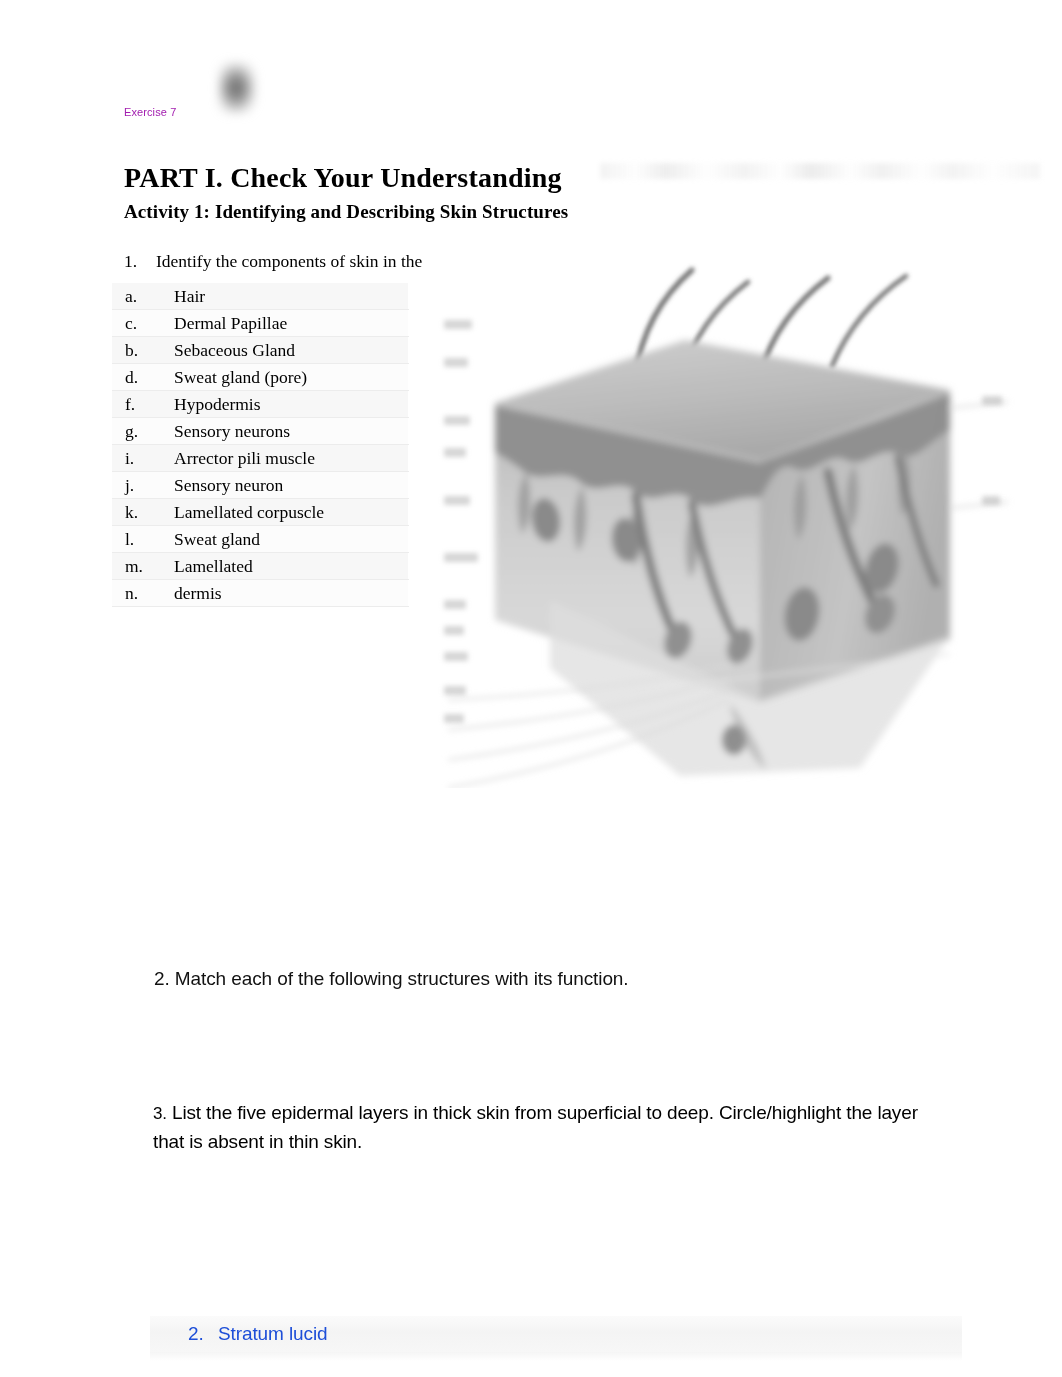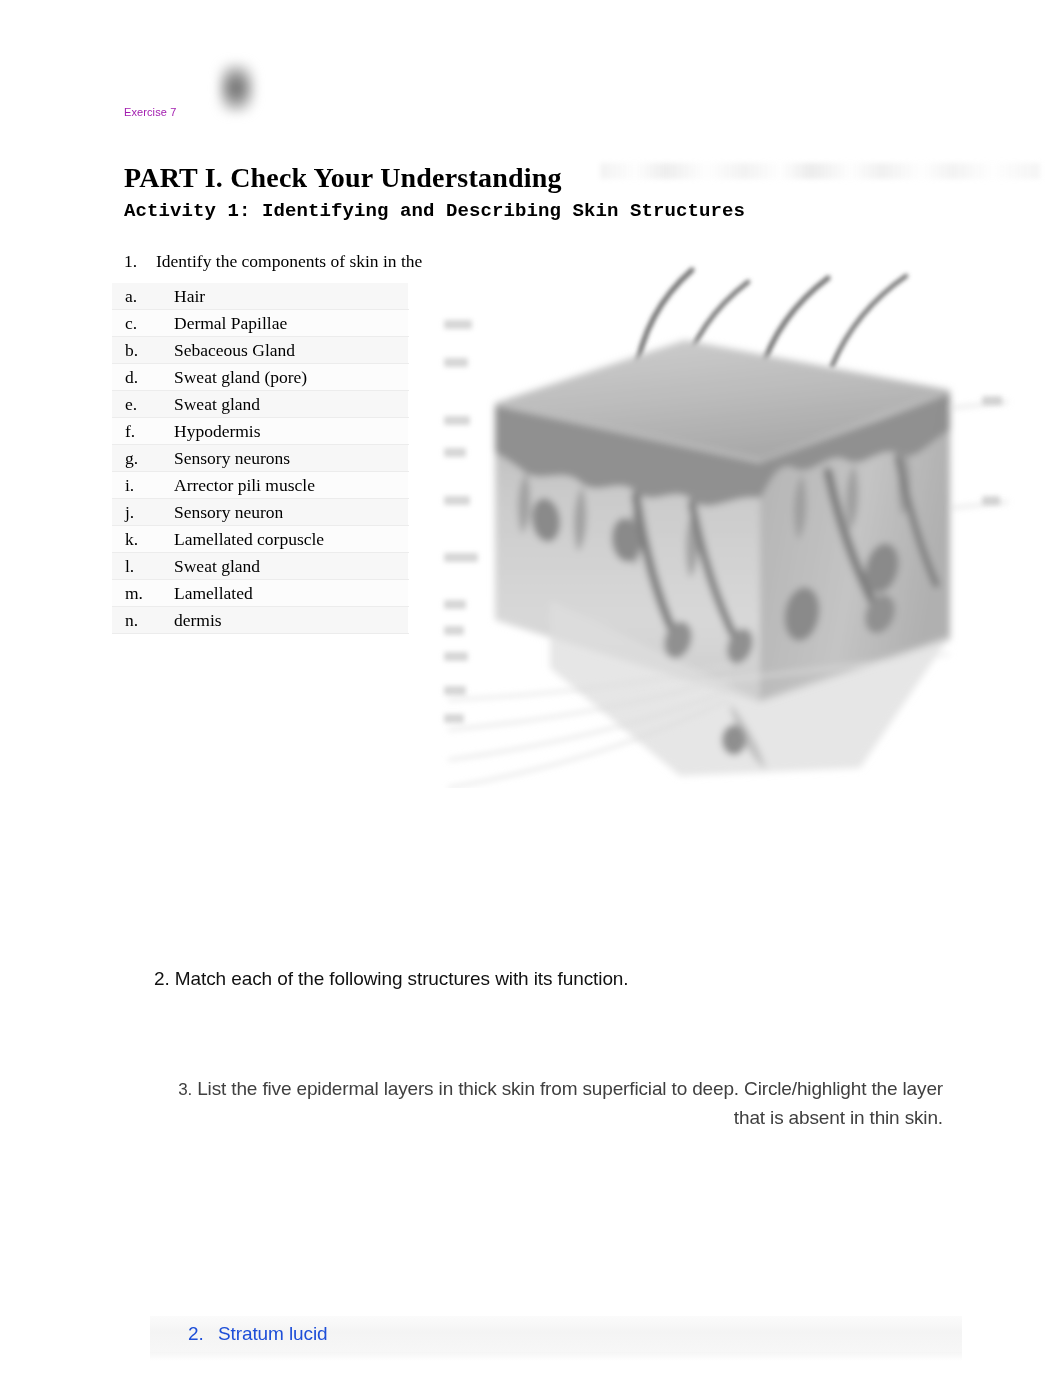--- a/index.html
+++ b/index.html
@@ -71,21 +71,21 @@
         rgba(224,224,224,0.62) 48%, rgba(249,249,249,0.2) 57%,
         rgba(228,228,228,0.55) 64%, rgba(251,251,251,0.2) 73%,
         rgba(230,230,230,0.5) 80%, rgba(250,250,250,0.2) 89%,
         rgba(232,232,232,0.45) 100%);
     filter: blur(2.4px);
   }
   .activity-heading {
     position: absolute;
     left: 124px;
     top: 199px;
-    font-family: Liberation Mono, monospace;
+    font-family: Liberation Serif, serif;
     font-weight: bold;
     font-size: 19px;
     line-height: 25px;
     letter-spacing: 0.1px;
   }
 
   
   .q1 {
     position: absolute;
     left: 124px;
@@ -152,28 +152,27 @@
     top: 965px;
     font-family: "Liberation Sans", sans-serif;
     font-size: 19px;
     line-height: 28px;
     color: #111111;
     letter-spacing: -0.1px;
   }
   .q3 {
     position: absolute;
     left: 153px;
-    top: 1075px;
+    top: 1099px;
     width: 790px;
     font-family: "Liberation Sans", sans-serif;
     font-size: 19px;
     line-height: 28px;
-    color: #404040;
+    color: #000000;
     letter-spacing: -0.15px;
-    text-align: right;
   }
   .q3 .n3 { font-size: 17px; }
 
   
   .bottom-band {
     position: absolute;
     left: 150px;
     top: 1316px;
     width: 812px;
     height: 36px;
@@ -220,23 +219,20 @@
       <span class="lt">a.</span><span class="lbl">Hair</span>
     </div>
     <div class="letter-row">
       <span class="lt">c.</span><span class="lbl">Dermal Papillae</span>
     </div>
     <div class="letter-row">
       <span class="lt">b.</span><span class="lbl">Sebaceous Gland</span>
     </div>
     <div class="letter-row">
       <span class="lt">d.</span><span class="lbl">Sweat gland (pore)</span>
-    </div>
-    <div class="letter-row">
-      <span class="lt">e.</span><span class="lbl">Sweat gland</span>
     </div>
     <div class="letter-row">
       <span class="lt">f.</span><span class="lbl">Hypodermis</span>
     </div>
     <div class="letter-row">
       <span class="lt">g.</span><span class="lbl">Sensory neurons</span>
     </div>
     <div class="letter-row">
       <span class="lt">i.</span><span class="lbl">Arrector pili muscle</span>
     </div>

